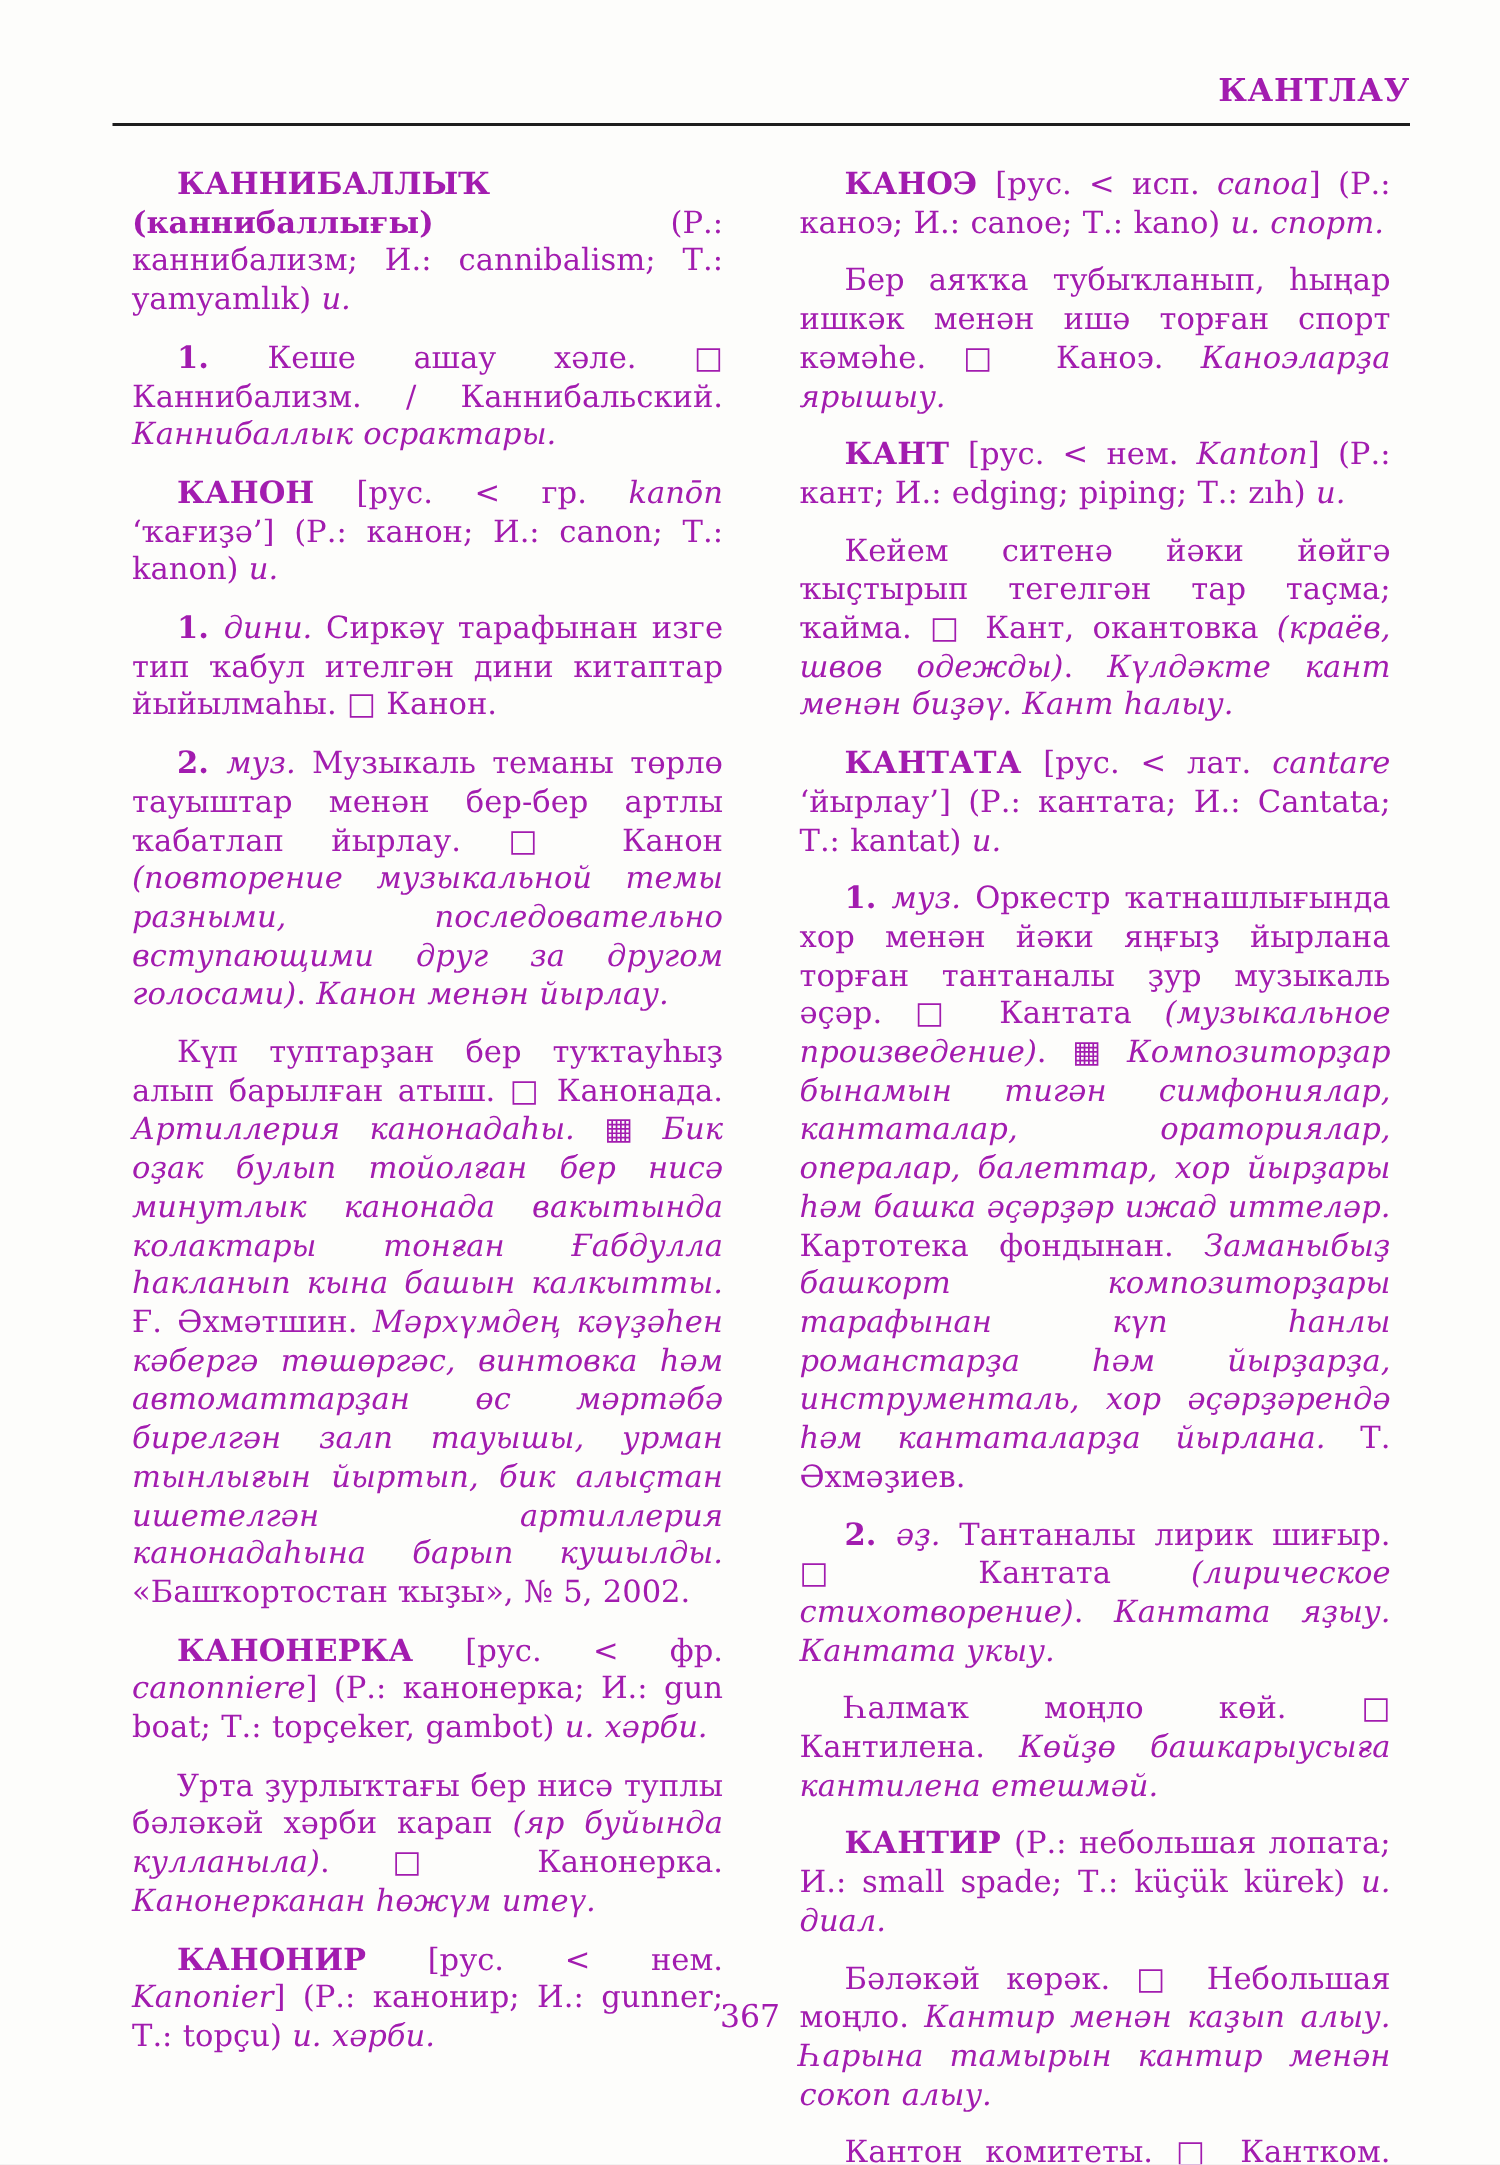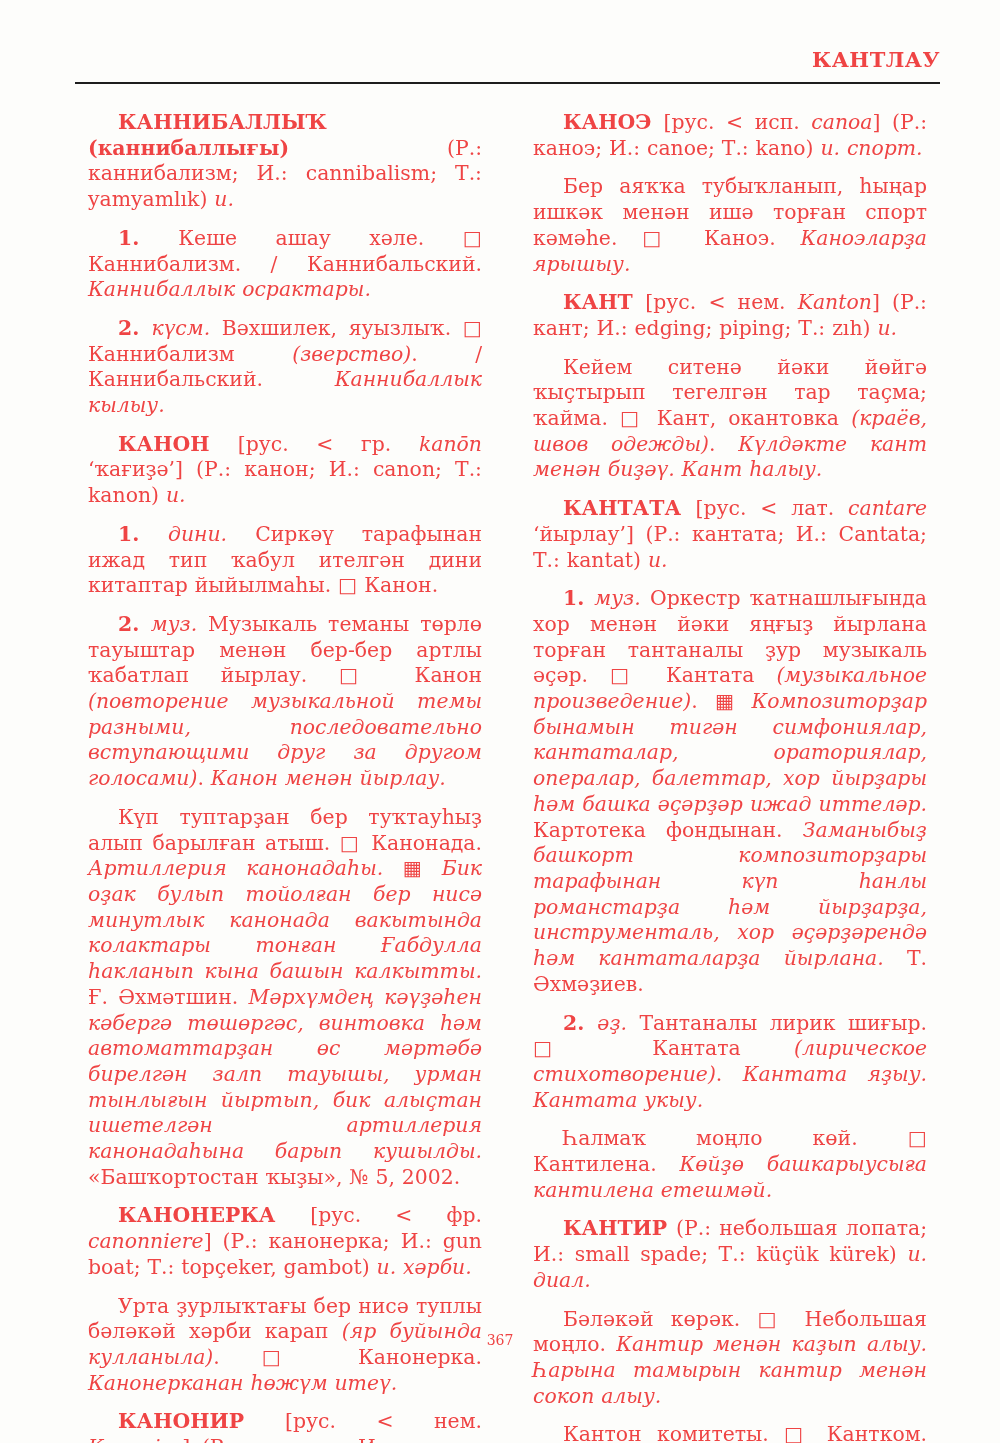--- a/index.html
+++ b/index.html
@@ -10,21 +10,21 @@
   .page {
     position: relative;
     width: 1000px;
     height: 1443px;
     margin: 0 auto;
     box-sizing: border-box;
     padding: 46px 60px 0 75px;
     background: #fdfdfb;
     overflow: hidden;
     font-family: "DejaVu Serif", "Liberation Serif", serif;
-    color: #ef4444;
+    color: #a21caf;
   }
   .running-head {
     font-size: 21px;
     font-weight: bold;
     text-align: right;
     line-height: 27px;
     letter-spacing: 0.5px;
   }
   .head-rule {
     height: 0;
@@ -48,39 +48,38 @@
     text-indent: 30px;
   }
   .seg-b { font-weight: bold; }
   .seg-i { font-style: italic; }
   .page-number {
     position: absolute;
     top: 1332px;
     left: 0;
     width: 100%;
     text-align: center;
-    font-size: 14px;
+    font-size: 21px;
   }
 </style>
 </head>
 <body>
 
 <div class="page">
   <div class="running-head">КАНТЛАУ</div>
   <div class="head-rule"></div>
   <div class="columns">
     <div class="col">
         <div class="entry">
           <p class="para"><span class="seg-b">КАННИБАЛЛЫҠ (каннибаллығы) </span><span>(Р.: каннибализм; И.: cannibalism; Т.: yamyamlık) </span><span class="seg-i">и.</span></p>
           <p class="para"><span class="seg-b">1. </span><span>Кеше ашау хәле. □ Каннибализм. / Каннибальский. </span><span class="seg-i">Каннибаллык осрактары.</span></p>
-          <p class="para"><span class="seg-b">2. </span><span class="seg-i">күсм. </span><span>Вәхшилек, яуызлыҡ. □ Каннибализм </span><span class="seg-i">(зверство)</span><span>. / Каннибальский. </span><span class="seg-i">Каннибаллык кылыу.</span></p>
         </div>
         <div class="entry">
           <p class="para"><span class="seg-b">КАНОН </span><span>[рус. &lt; гр. </span><span class="seg-i">kanōn </span><span>‘ҡағиҙә’] (Р.: канон; И.: canon; Т.: kanon) </span><span class="seg-i">и.</span></p>
-          <p class="para"><span class="seg-b">1. </span><span class="seg-i">дини. </span><span>Сиркәү тарафынан ижад тип ҡабул ителгән дини китаптар йыйылмаһы. □ Канон.</span></p>
+          <p class="para"><span class="seg-b">1. </span><span class="seg-i">дини. </span><span>Сиркәү тарафынан изге тип ҡабул ителгән дини китаптар йыйылмаһы. □ Канон.</span></p>
           <p class="para"><span class="seg-b">2. </span><span class="seg-i">муз. </span><span>Музыкаль теманы төрлө тауыштар менән бер-бер артлы ҡабатлап йырлау. □ Канон </span><span class="seg-i">(повторение музыкальной темы разными, последовательно вступающими друг за другом голосами)</span><span>. </span><span class="seg-i">Канон менән йырлау.</span></p>
         </div>
         <div class="entry">
           <p class="para"><span>Күп туптарҙан бер туҡтауһыҙ алып барылған атыш. □ Канонада. </span><span class="seg-i">Артиллерия канонадаһы. </span><span>▦ </span><span class="seg-i">Бик оҙак булып тойолған бер нисә минутлык канонада вакытында колактары тонған Ғабдулла һакланып кына башын калкытты. </span><span>Ғ. Әхмәтшин. </span><span class="seg-i">Мәрхүмдең кәүҙәһен кәбергә төшөргәс, винтовка һәм автоматтарҙан өс мәртәбә бирелгән залп тауышы, урман тынлығын йыртып, бик алыҫтан ишетелгән артиллерия канонадаһына барып кушылды. </span><span>«Башҡортостан ҡыҙы», № 5, 2002.</span></p>
         </div>
         <div class="entry">
           <p class="para"><span class="seg-b">КАНОНЕРКА </span><span>[рус. &lt; фр. </span><span class="seg-i">canonniere</span><span>] (Р.: канонерка; И.: gun boat; Т.: topçeker, gambot) </span><span class="seg-i">и. хәрби.</span></p>
           <p class="para"><span>Урта ҙурлыҡтағы бер нисә туплы бәләкәй хәрби карап </span><span class="seg-i">(яр буйында кулланыла)</span><span>. □ Канонерка. </span><span class="seg-i">Канонерканан һөжүм итеү.</span></p>
         </div>
         <div class="entry">

